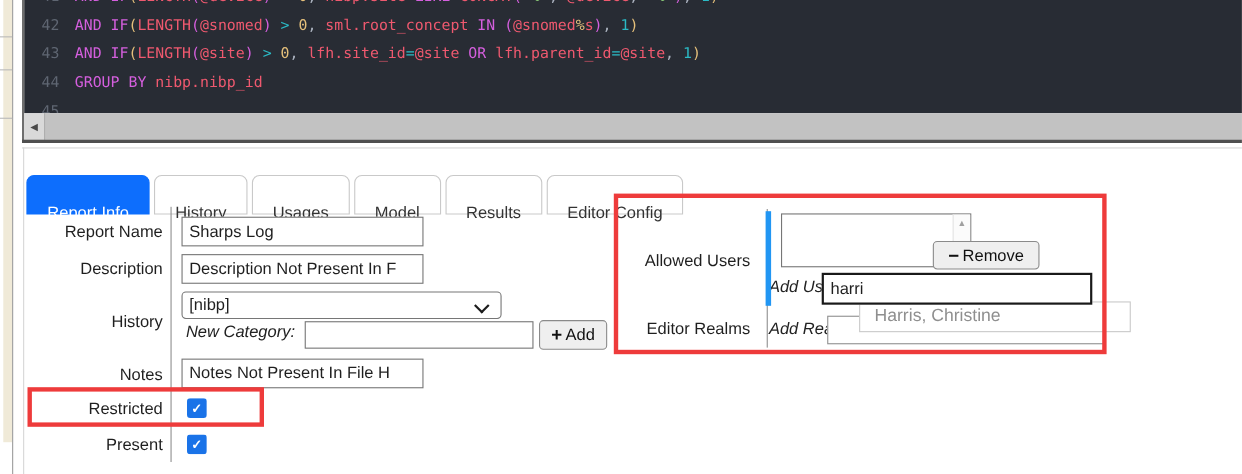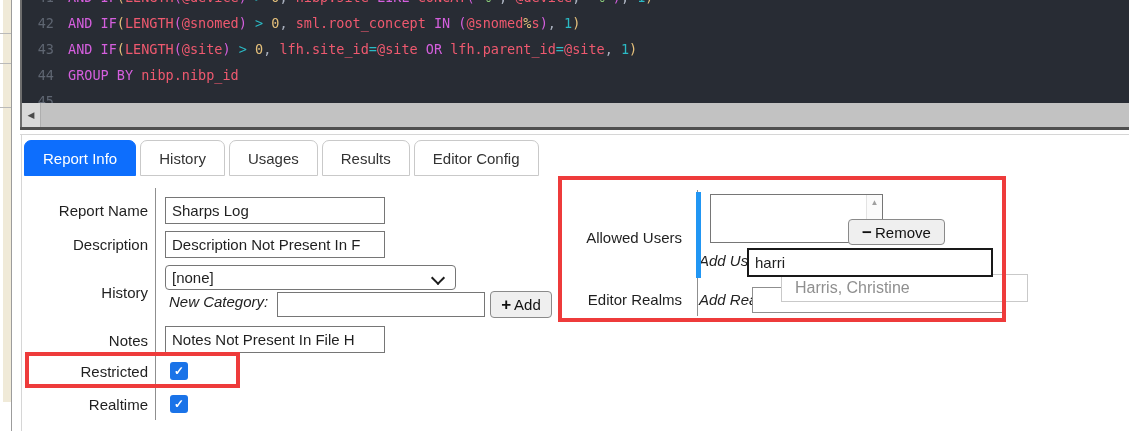--- a/index.html
+++ b/index.html
@@ -24,22 +24,22 @@
   .hscroll{left:22px;top:103px;width:1107px;height:24px;background:#d9d9d9;}
   .hs-arrow{position:absolute;left:0;top:0;width:18px;height:24px;display:flex;align-items:center;
             justify-content:center;font-size:9px;color:#4a4a4a;background:#d9d9d9;}
   .hs-thumb{position:absolute;left:18px;top:0;right:0;height:24px;background:#c2c2c2;
             border-left:1px solid #aeaeae;}
 
   
   .panel-top{left:20px;top:134px;width:1109px;height:1px;background:#d6d6d6;}
   .panel-left{left:21px;top:134px;width:1px;height:297px;background:#d6d6d6;}
   .tabbar{left:24px;top:140px;display:flex;gap:4px;}
-  .tab{height:36px;line-height:36px;padding:0 18px;font-size:15px;color:#333;background:#fff;
-       border:1px solid #c9c9c9;border-radius:7px 7px 0 0;cursor:pointer;box-sizing:border-box;}
+  .tab{height:36px;line-height:36px;padding:16px 18px;font-size:15px;color:#333;background:#fff;
+       border:1px solid #c9c9c9;border-radius:7px 7px 0 0;cursor:pointer;box-sizing:border-box;margin-top:19px;}
   .tab.active{color:#fff;}
 
   
   .flabel{font-size:15px;height:18px;line-height:18px;color:#1f1f1f;text-align:right;}
   .ilabel{font-size:15px;font-style:italic;color:#222;height:18px;line-height:18px;}
   .tin{height:25px;border:1px solid #767676;background:#fff;font-size:15px;display:flex;
        align-items:center;padding:0 6px;white-space:nowrap;overflow:hidden;box-sizing:content-box;}
   .btn{background:#efefef;border:1px solid #8a8a8a;border-radius:4px;display:flex;align-items:center;
        justify-content:center;font-size:15px;color:#111;cursor:pointer;box-sizing:border-box;}
   .btn .sym{font-weight:bold;font-size:17px;margin-right:3px;line-height:1;}
@@ -110,52 +110,53 @@
     <div class="hs-thumb"></div>
   </div>
   <div class="abs editor-edge-bottom"></div>
 
   <div class="abs panel-top"></div>
   <div class="abs panel-left"></div>
   <div class="abs tabbar" id="tabbar">
       <div class="tab active" style="background: rgb(13, 110, 253); border-color: rgb(13, 110, 253);">Report Info</div>
       <div class="tab">History</div>
       <div class="tab">Usages</div>
+      <div class="tab">Model</div>
       <div class="tab">Results</div>
       <div class="tab">Editor Config</div>
     </div>
 
   <div class="abs divider div-left"></div>
 
   <div class="abs flabel lbl-report">Report Name</div>
   <div class="abs tin in-report">Sharps Log</div>
 
   <div class="abs tin in-desc">Description Not Present In F</div>
   <div class="abs flabel lbl-desc">Description</div>
 
   <div class="abs flabel lbl-cat">History</div>
   <div class="abs sel-cat">
-    <span>[none]</span>
+    <span>[nibp]</span>
     <span class="sel-chevron"></span>
   </div>
   <div class="abs ilabel lbl-newcat">New Category:</div>
   <div class="abs tin in-newcat"></div>
   <div class="abs btn btn-add">
     <span class="sym">+</span>
     <span>Add</span>
   </div>
 
   <div class="abs flabel lbl-notes">Notes</div>
   <div class="abs tin in-notes">Notes Not Present In File H</div>
 
   <div class="abs flabel lbl-restricted">Restricted</div>
   <div class="abs cb cb-restricted checked" id="cb-restricted" style="background: rgb(26, 115, 232);">✓</div>
   <div class="abs redrect rect-restricted" style="border-color: rgb(238, 59, 59);"></div>
 
-  <div class="abs flabel lbl-realtime">Realtime</div>
+  <div class="abs flabel lbl-realtime">Present</div>
   <div class="abs cb cb-realtime checked" id="cb-realtime" style="background: rgb(26, 115, 232);">✓</div>
 
   <div class="abs flabel lbl-users">Allowed Users</div>
   <div class="abs flabel lbl-realms">Editor Realms</div>
   <div class="abs divider div-right"></div>
   <div class="abs bluebar" style="background: rgb(33, 150, 243);"></div>
 
   <div class="abs listbox">
     <div class="lb-scroll">
       <div class="lb-up">▲</div>

